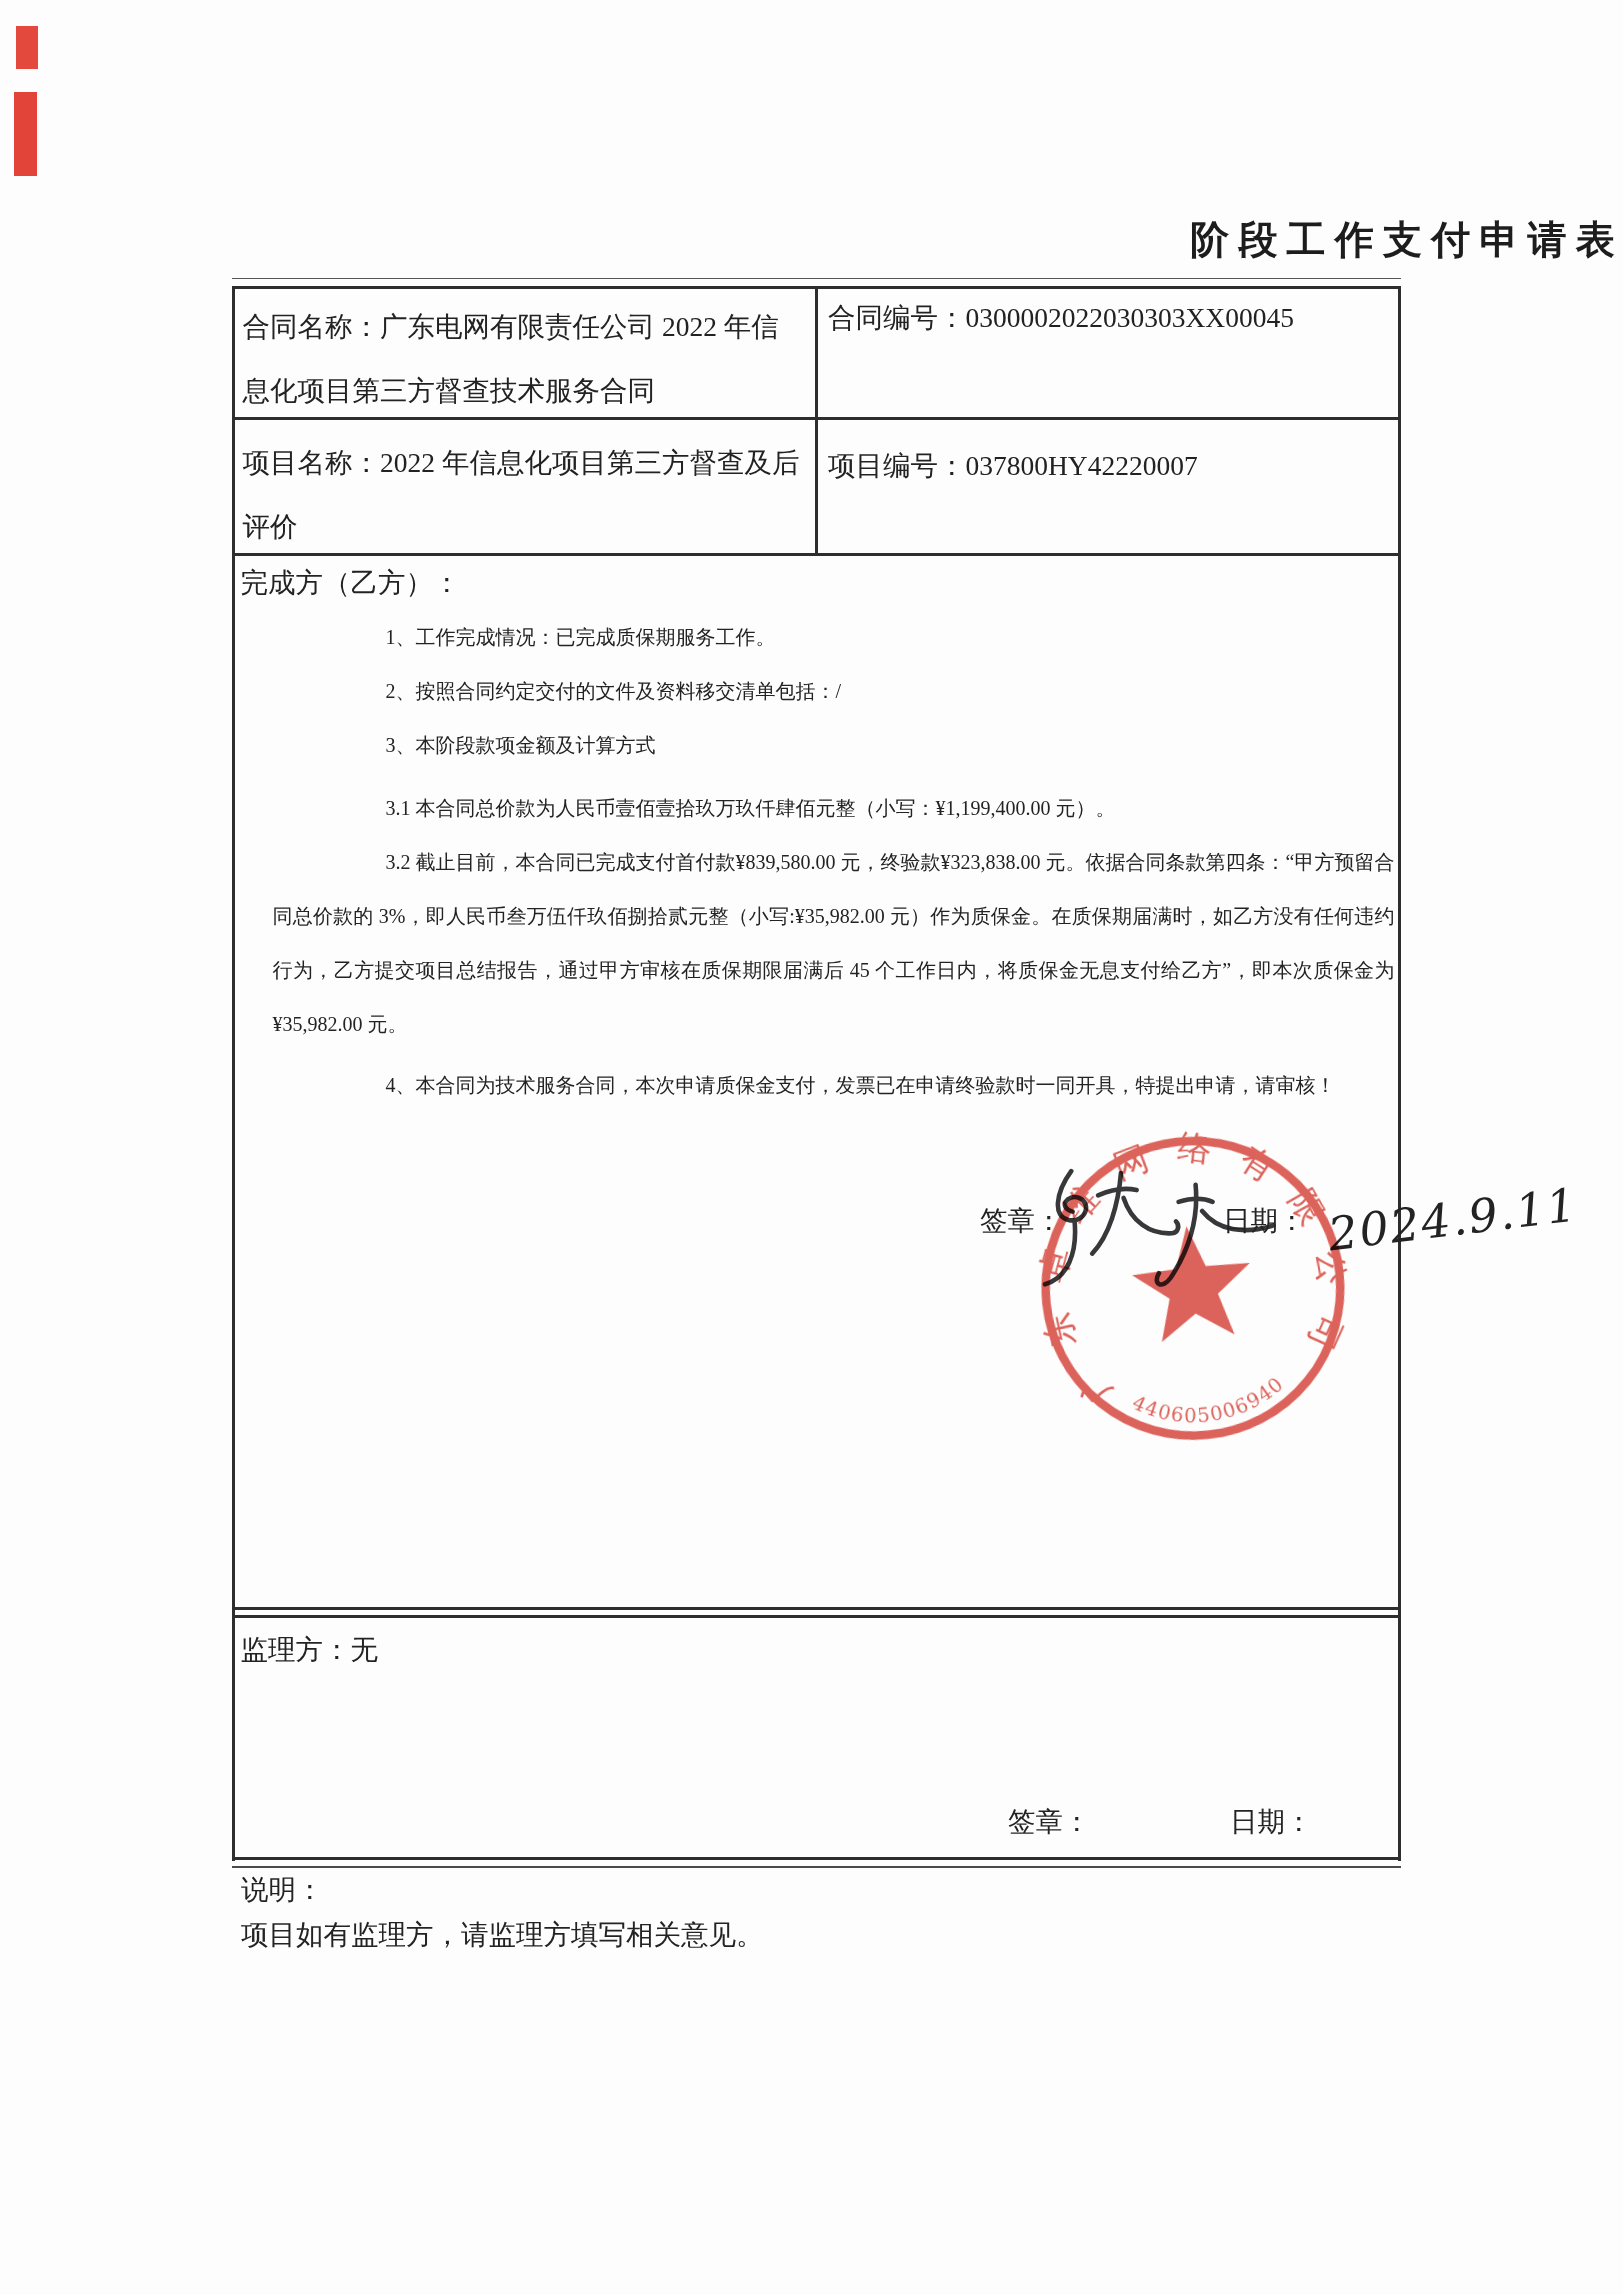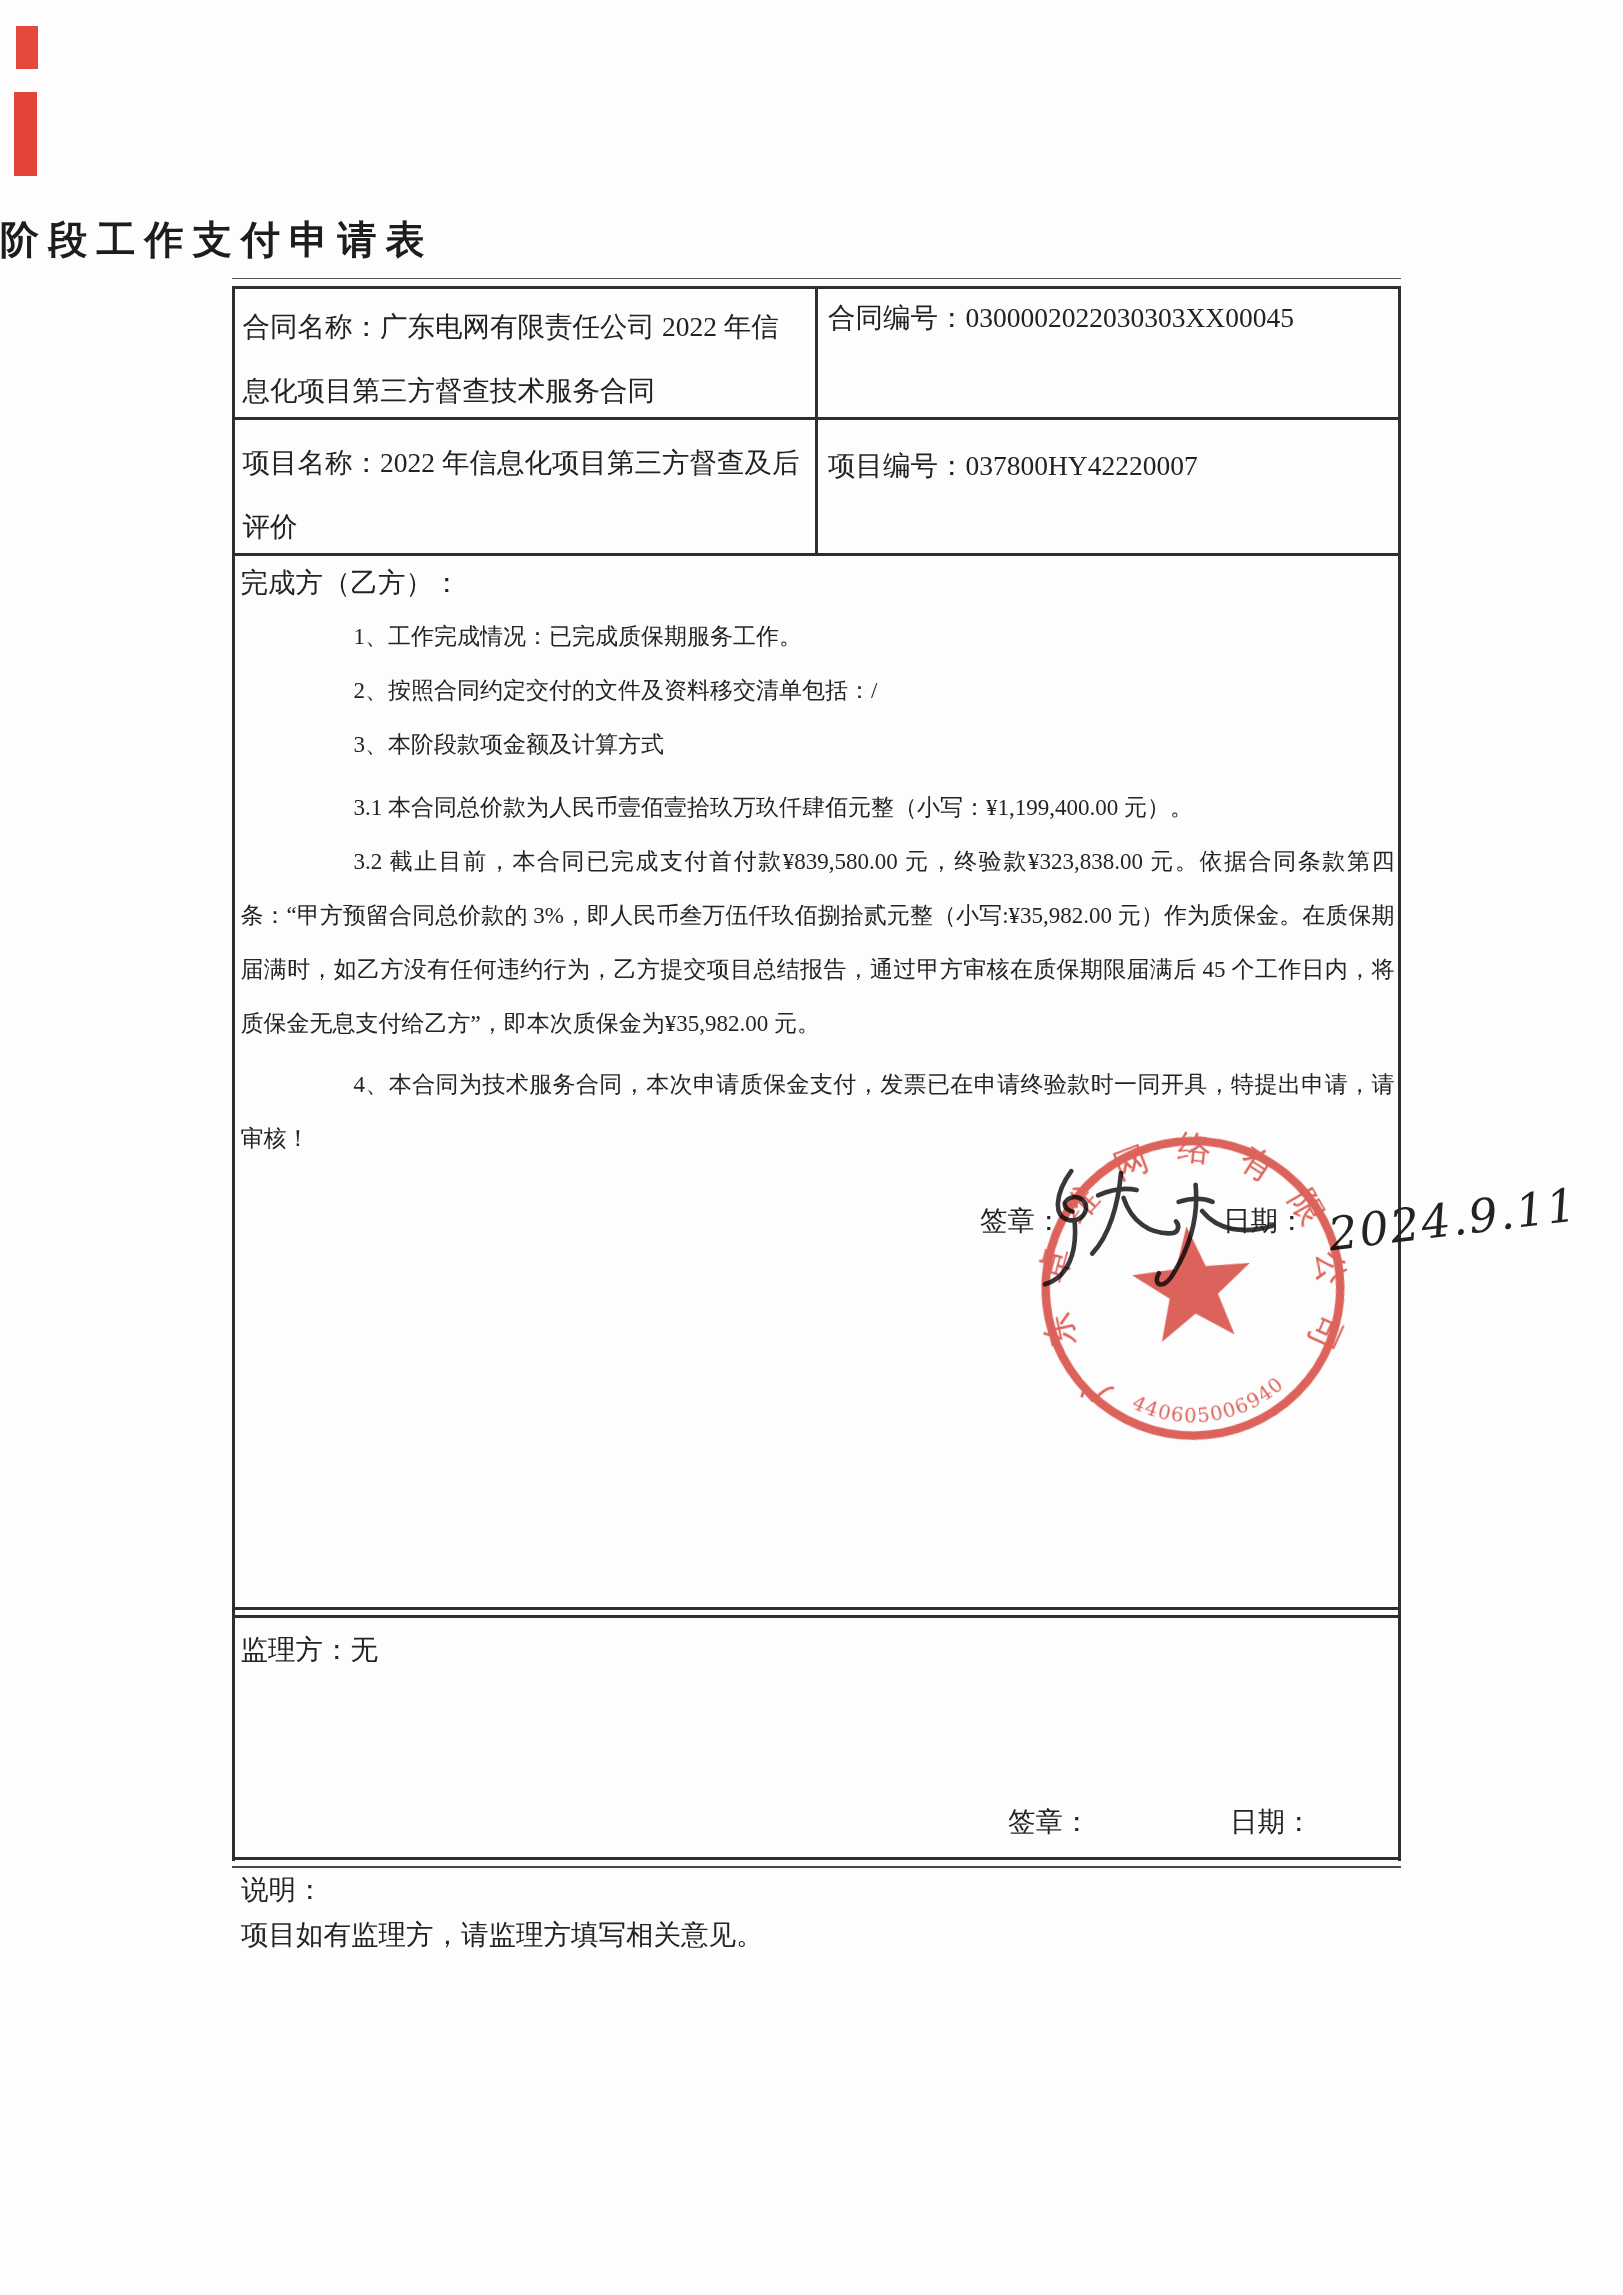--- a/index.html
+++ b/index.html
@@ -12,21 +12,21 @@
     font-family:"Liberation Serif","DejaVu Serif",serif;
     color:#232323;
   }
   
   .corner-mark { position:absolute; background:#e23a2e; }
   .corner-mark.m1 { left:16.4px; top:26px; width:22px; height:43px; opacity:.92; }
   .corner-mark.m2 { left:13.7px; top:92px; width:23px; height:84px; opacity:.95; }
 
   .doc-title {
     position:absolute; left:0; top:213px; width:100%;
-    text-align:left; font-size:39px; font-weight:700;
+    text-align:right; font-size:39px; font-weight:700;
     letter-spacing:9.2px; color:#1d1d1d;
   }
 
   .sheet-table { position:absolute; left:232px; top:286px; width:1169px; height:1584px; }
   .tline { position:absolute; background:#2e2e2e; }
   .h-full { left:0; width:1169px; }
   .line-top-thin   { top:-7.9px; height:1.3px; background:#555; }
   .line-top-main   { top:0; height:3.3px; }
   .line-r1         { top:131px; height:2.6px; }
   .line-r2         { top:267px; height:3.3px; }
@@ -39,21 +39,21 @@
   .line-col   { left:583px; top:0; width:2.6px; height:270px; }
 
   .cell { position:absolute; font-size:27.5px; line-height:64px; color:#222; }
   .cell-r1c1 { left:10.5px;  top:9.2px;  width:563px; }
   .cell-r1c2 { left:596px; top:0;  width:563px; }
   .cell-r2c1 { left:10.5px;  top:145px; width:563px;font-family:Liberation Serif, serif; }
   .cell-r2c2 { left:596px; top:148px; width:563px; }
 
   .sec3 { position:absolute; left:8.5px; top:270px; width:1154px; }
   .sec3-heading { font-size:27.5px; line-height:54px; }
-  .sec3-items > div { font-size:23px; line-height:54px; text-indent:113px; text-align:justify; }
+  .sec3-items > div { font-size:20px; line-height:54px; text-indent:113px; text-align:justify;margin-left:32px; }
   .sec3-items > div:nth-child(4) { margin-top:9.2px; }
   .sec3-items > div:nth-child(5) { }
   .sec3-items > div:nth-child(6) { margin-top:6.5px; }
 
   .sign-row-1 { position:absolute; top:917px; left:0; width:1169px; height:39px; font-size:27.5px; }
   .sign-row-1 .sign-label { position:absolute; left:748px; }
   .sign-row-1 .date-label { position:absolute; left:991px; }
 
   .row4 { position:absolute; left:0; top:1332px; width:1169px; height:240px;text-align:center; }
   .row4-text { position:absolute; left:8.5px; top:5.2px; font-size:27.5px; line-height:54px; }

